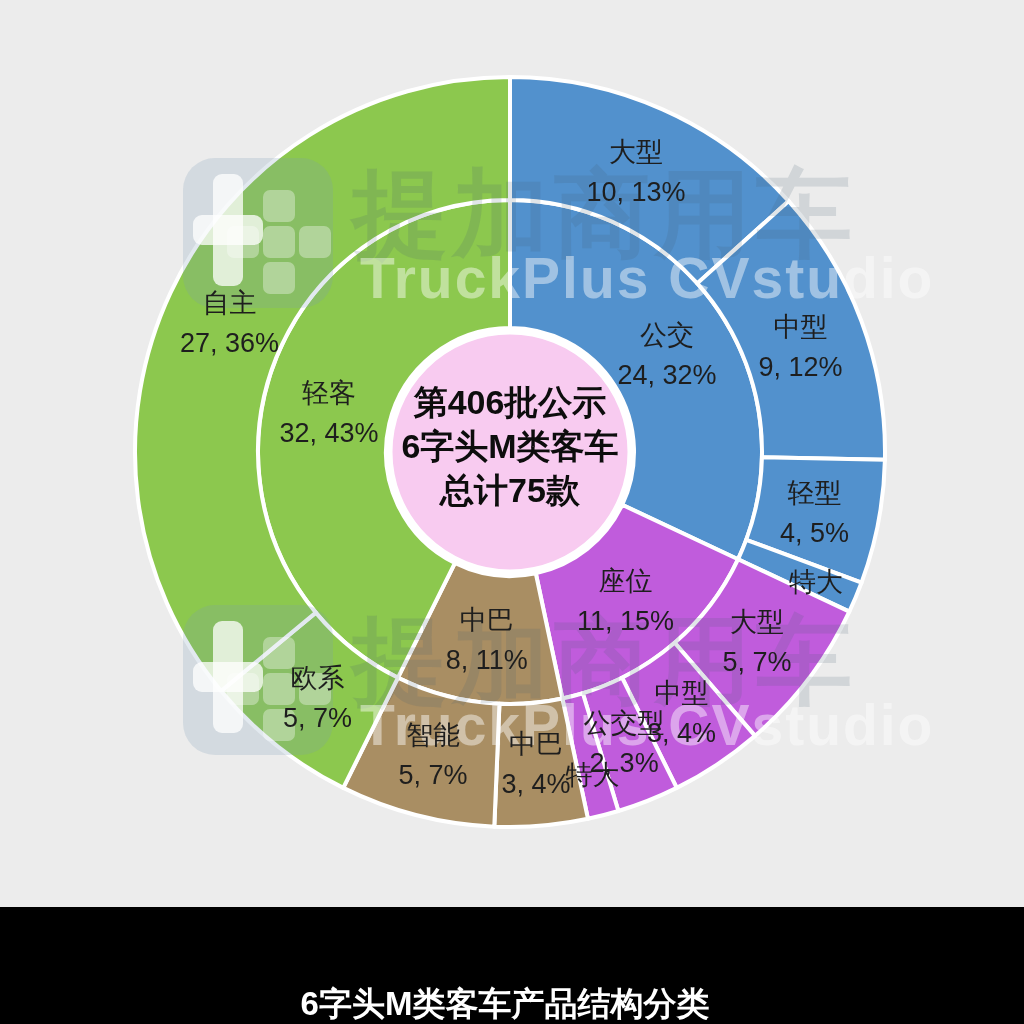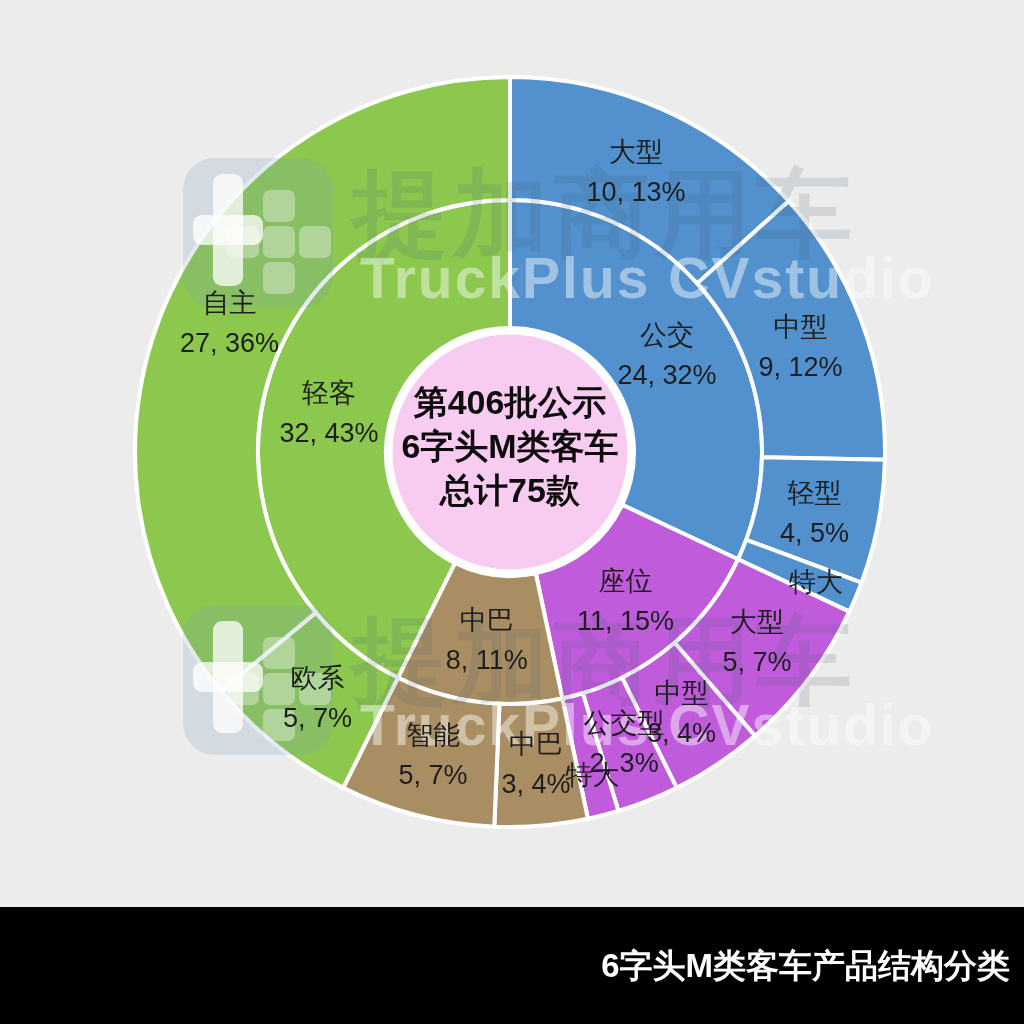--- a/index.html
+++ b/index.html
@@ -4,21 +4,21 @@
 <style>
   html,body{margin:0;padding:0;width:1024px;height:1024px;overflow:hidden;
     font-family:"Liberation Sans","DejaVu Sans",sans-serif;}
   .stage{position:relative;width:1024px;height:764px;}
   svg{position:absolute;left:0;top:0;}
   .wm-cn{font-size:96px;font-weight:bold;fill:rgba(70,95,115,0.16);letter-spacing:5px;}
   .wm-en{font-size:57px;font-weight:bold;fill:rgba(255,255,255,0.45);letter-spacing:2px;}
   .center-text{font-size:34px;font-weight:bold;fill:#0d0d0d;text-anchor:middle;}
   .seg-label{fill:#1e1e1e;text-anchor:middle;font-size:27px;}
   .caption-bar{position:absolute;left:0;top:907px;width:1024px;height:117px;background:#000;
-    display:flex;flex-direction:column;justify-content:center;align-items:flex-end;
+    display:flex;flex-direction:row;justify-content:center;align-items:flex-end;
     box-sizing:border-box;padding-right:14px;color:#fff;font-size:33px;font-weight:bold;line-height:1.2;}
 </style>
 </head>
 <body>
 
 <div class="stage">
   <svg id="chart-svg" width="1024" height="1024" viewBox="0 0 1024 1024">
     <defs>
       <g id="tp-logo">
         <rect x="0" y="0" width="150" height="150" rx="32" fill="rgba(125,155,180,0.22)"></rect>

